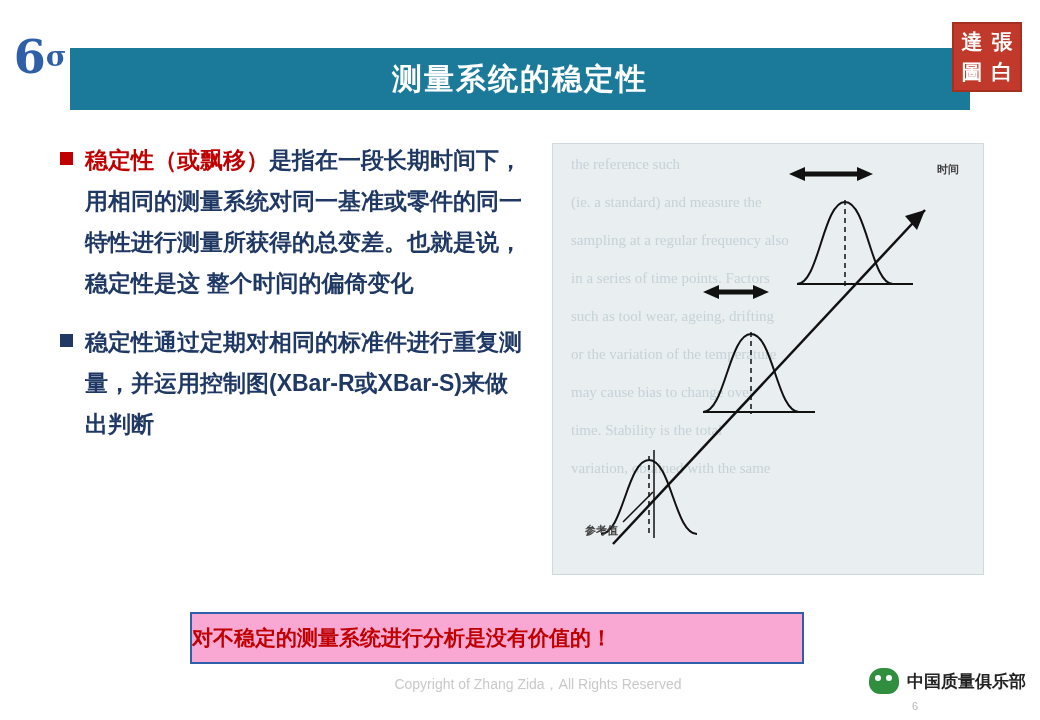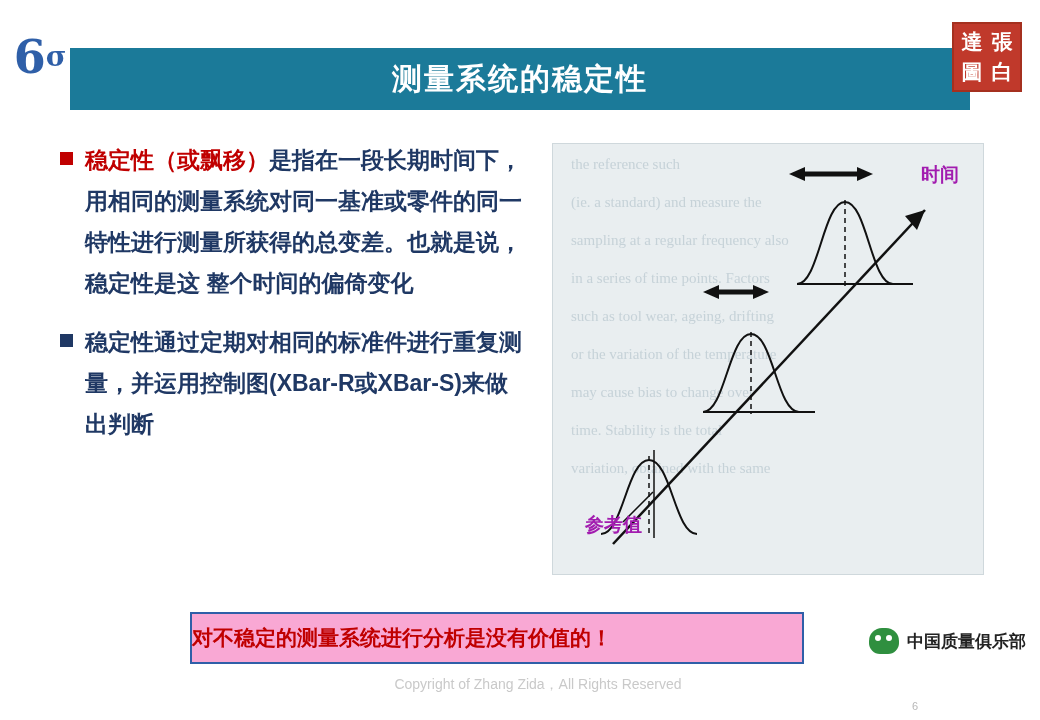--- a/index.html
+++ b/index.html
@@ -132,23 +132,23 @@
     font-family: "Liberation Serif", serif;
     white-space: nowrap;
   }
   .figure svg {
     position: absolute;
     left: 0;
     top: 0;
   }
   .fig-label {
     position: absolute;
-    font-size: 19px;
-    font-weight: bold;
-    color: #a21caf;
+    font-size: 11px;
+    font-weight: bold;
+    color: #404040;
     padding-left: 12px;
   }
   .fig-label.time { right: 24px; top: 18px; }
   .fig-label.ref { left: 20px; bottom: 36px; }
 
   
   .callout {
     position: absolute;
     left: 190px;
     top: 612px;
@@ -173,21 +173,21 @@
     top: 676px;
     width: 1040px;
     text-align: center;
     font-size: 14px;
     color: #c9c9c9;
     padding-left: 18px;
   }
   .wechat {
     position: absolute;
     right: 14px;
-    top: 628px;
+    top: 668px;
     display: flex;
     align-items: center;
     justify-content: space-between;
   }
   .wechat-icon {
     width: 30px;
     height: 26px;
     background: #2f8f3f;
     border-radius: 13px 13px 11px 11px;
     margin-right: 8px;

